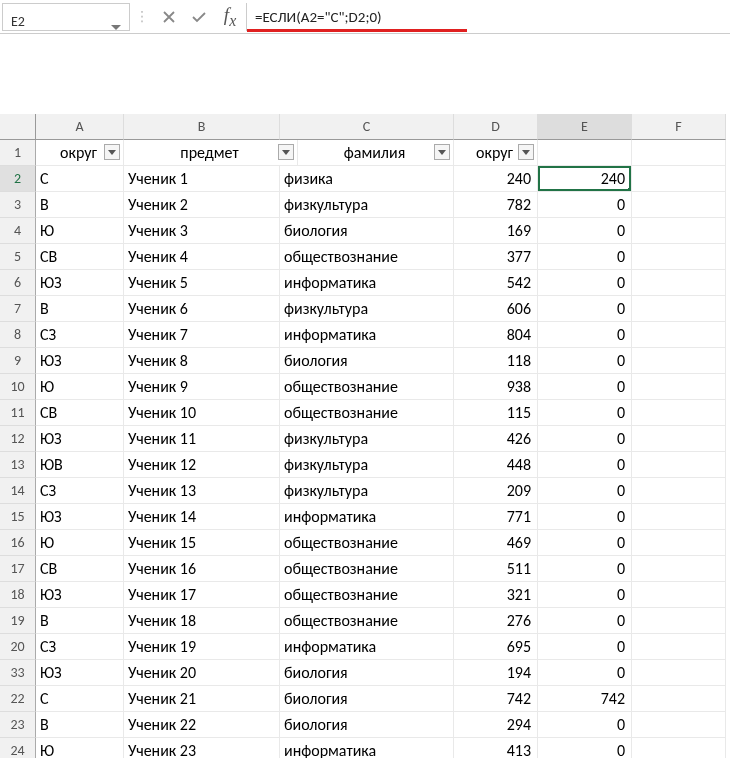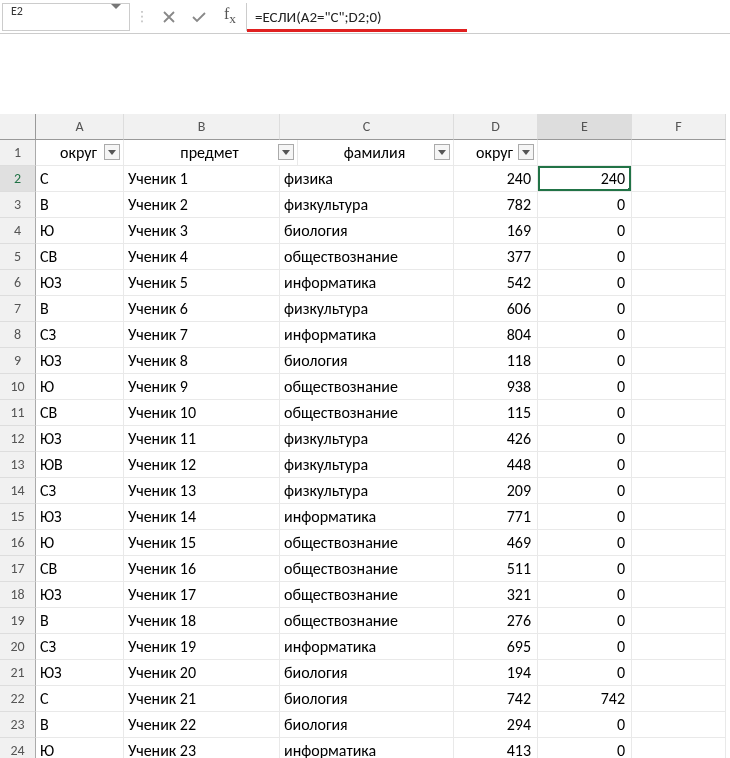--- a/index.html
+++ b/index.html
@@ -17,24 +17,24 @@
     height: 34px;
     border-bottom: 1px solid #ccc;
     background: #fff;
   }
   .name-box {
     width: 128px;
     height: 28px;
     border: 1px solid #ccc;
     background: #fff;
     display: flex;
-    align-items: flex-start;
+    align-items: flex-end;
     padding: 0 8px;
     margin-left: 2px;
-    font-size: 12px;
+    font-size: 14px;
     color: #333;
   }
   .nb-dd {
     margin-left: auto;
     width: 0; height: 0;
     border-left: 5px solid transparent;
     border-right: 5px solid transparent;
     border-top: 5px solid #777;
   }
   .fb-sep {
@@ -46,22 +46,23 @@
   .fb-btn {
     width: 30px;
     height: 28px;
     display: flex;
     align-items: center;
     justify-content: center;
     color: #888;
   }
   .fx-btn {
     width: 32px;
+    font-style: italic;
     font-family: "Times New Roman", serif;
-    font-size: 16px;
+    font-size: 19px;
     color: #555;
   }
   .formula-input {
     flex: 1;
     height: 28px;
     border-left: 1px solid #ccc;
     padding: 0 8px;
     display: flex;
     align-items: center;
     font-size: 15px;
@@ -413,21 +414,21 @@
       <div class="row">
         <div class="rowhdr">20</div>
         <div class="cell colA">СЗ</div>
         <div class="cell colB">Ученик 19</div>
         <div class="cell colC">информатика</div>
         <div class="cell colD num">695</div>
         <div class="cell colE num">0</div>
         <div class="cell colF"></div>
       </div>
       <div class="row">
-        <div class="rowhdr">21</div>
+        <div class="rowhdr">33</div>
         <div class="cell colA">ЮЗ</div>
         <div class="cell colB">Ученик 20</div>
         <div class="cell colC">биология</div>
         <div class="cell colD num">194</div>
         <div class="cell colE num">0</div>
         <div class="cell colF"></div>
       </div>
       <div class="row">
         <div class="rowhdr">22</div>
         <div class="cell colA">С</div>

